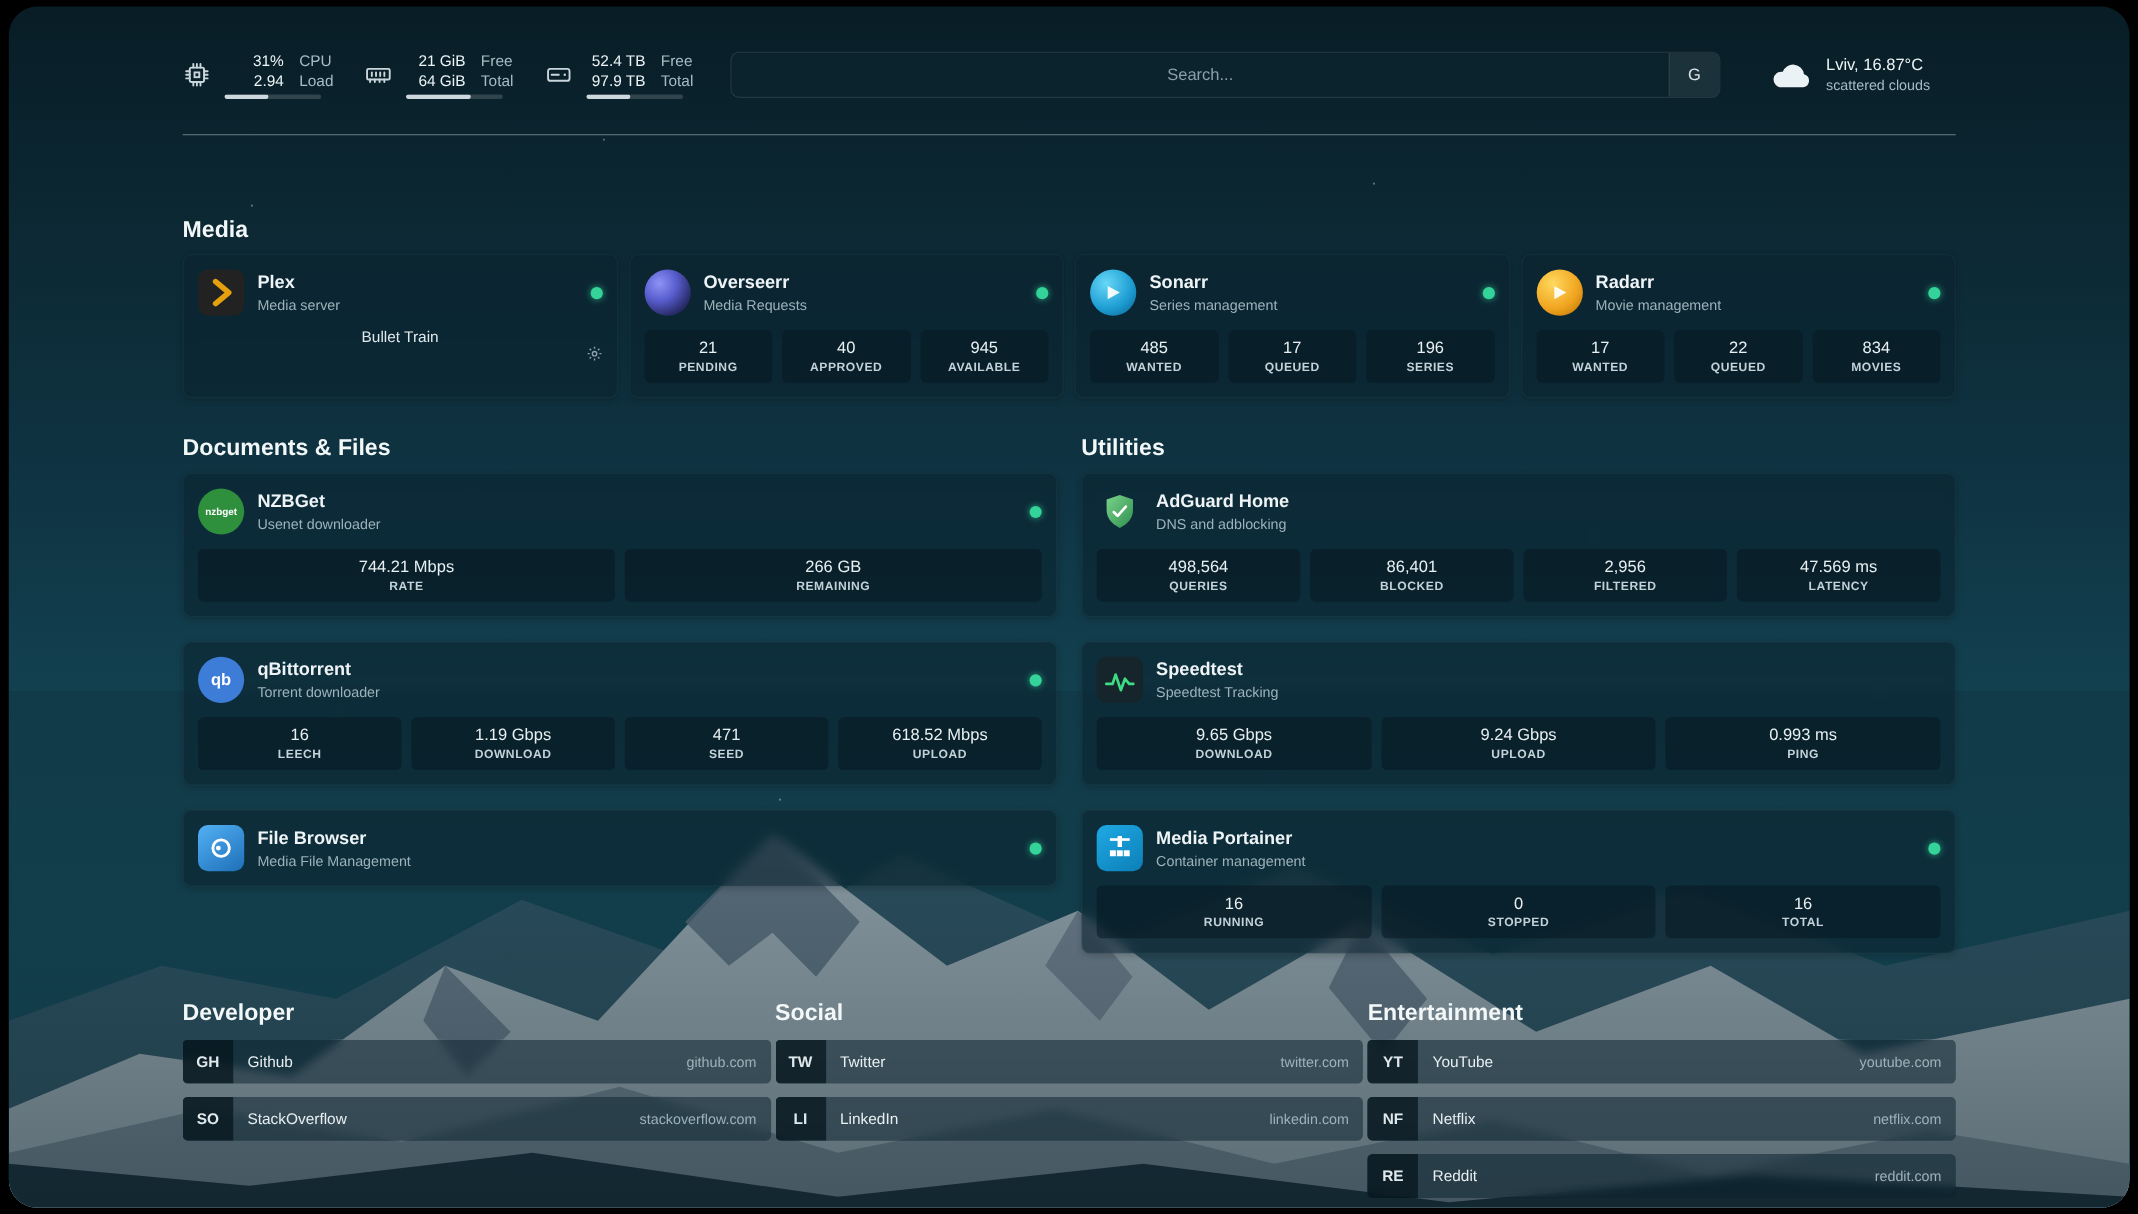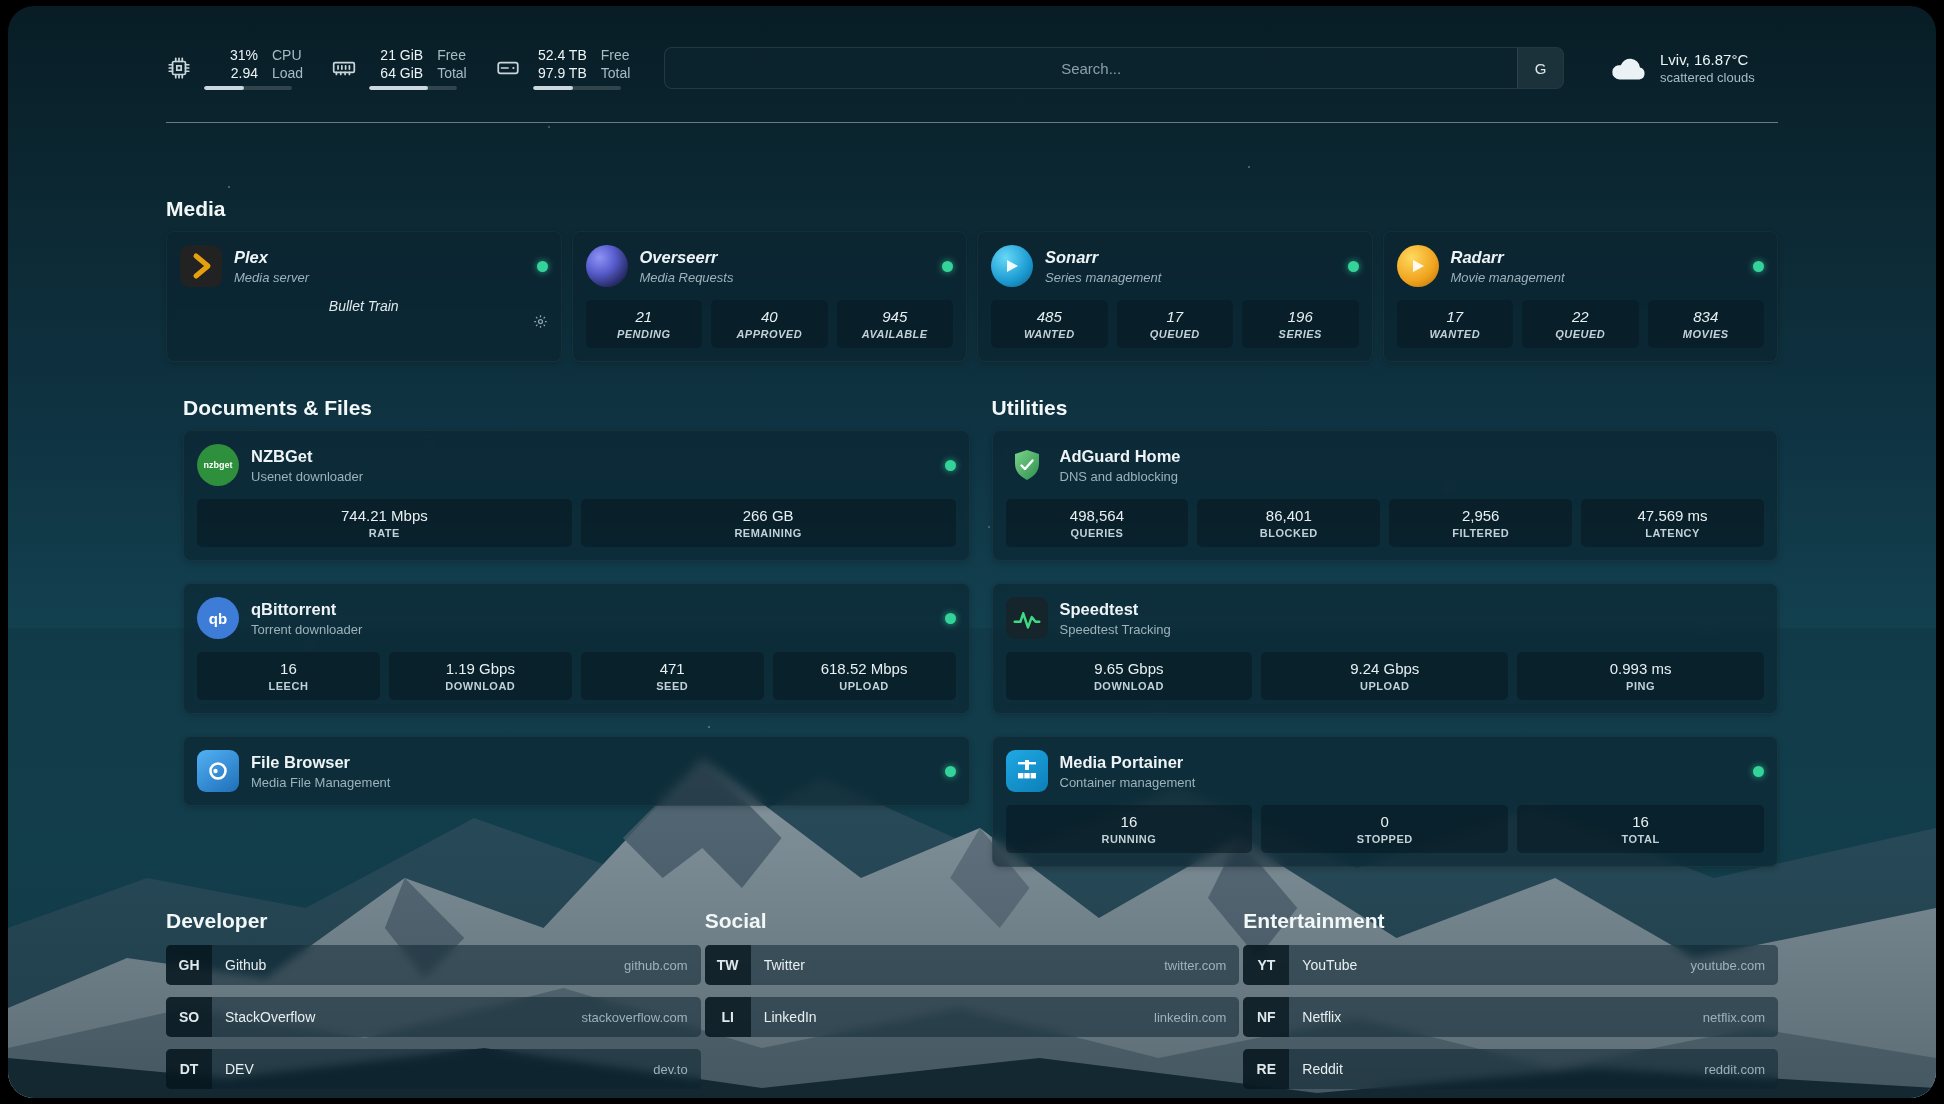--- a/index.html
+++ b/index.html
@@ -39,22 +39,22 @@
     background: rgba(255,255,255,.07); color: #dde7ea; font-size: 15px; cursor: pointer;
     font-family: "Liberation Sans", sans-serif; }
   .weather { display: flex; align-items: center; gap: 12px; min-width: 170px; }
   .wx-loc { font-size: 15px; color: #eef4f6; }
   .wx-cond { font-size: 13px; color: #a7bcc4; margin-top: 2px; }
   .divider { border-top: 1px solid rgba(235,245,248,.42); margin-top: 26px; }
 
   
   .sec-title { font-size: 21px; font-weight: 600; color: #f2f7f8; }
   .media-title { margin-top: 74px; }
-  .cards4 { display: grid; grid-template-columns: repeat(4, 1fr); gap: 10px; margin-top: 10px; font-style: italic; }
-  .mid-grid { display: grid; grid-template-columns: 1fr 1fr; gap: 22px; margin-top: 34px; margin-left: 17px; }
+  .cards4 { display: grid; grid-template-columns: repeat(4, 1fr); gap: 10px; margin-top: 10px; }
+  .mid-grid { display: grid; grid-template-columns: 1fr 1fr; gap: 22px; margin-top: 34px; }
   .col .sec-title { margin-bottom: 10px; }
   .col .card + .card { margin-top: 22px; }
 
   
   .card { background: rgba(10,35,46,.58); border: 1px solid rgba(255,255,255,.045);
     border-radius: 8px; padding: 13px; backdrop-filter: blur(5px);
     box-shadow: 0 2px 6px rgba(0,0,0,.18); }
   .card-head { display: flex; align-items: center; gap: 12px; }
   .sname { font-size: 16.5px; font-weight: 600; color: #eef4f6; line-height: 1.25; }
   .sdesc { font-size: 13px; color: #9db2ba; margin-top: 2px; }
@@ -541,25 +541,20 @@
               <span class="bm-name">Github</span>
               <span class="bm-url">github.com</span>
             </div>
 
             <div class="bm-row">
               <span class="bm-abbr">SO</span>
               <span class="bm-name">StackOverflow</span>
               <span class="bm-url">stackoverflow.com</span>
             </div>
 
-            <div class="bm-row">
-              <span class="bm-abbr">DT</span>
-              <span class="bm-name">DEV</span>
-              <span class="bm-url">dev.to</span>
-            </div>
           </div>
       </div>
       <div class="bm-col">
         <h2 class="sec-title">Social</h2>
         <div>
 
             <div class="bm-row">
               <span class="bm-abbr">TW</span>
               <span class="bm-name">Twitter</span>
               <span class="bm-url">twitter.com</span>

